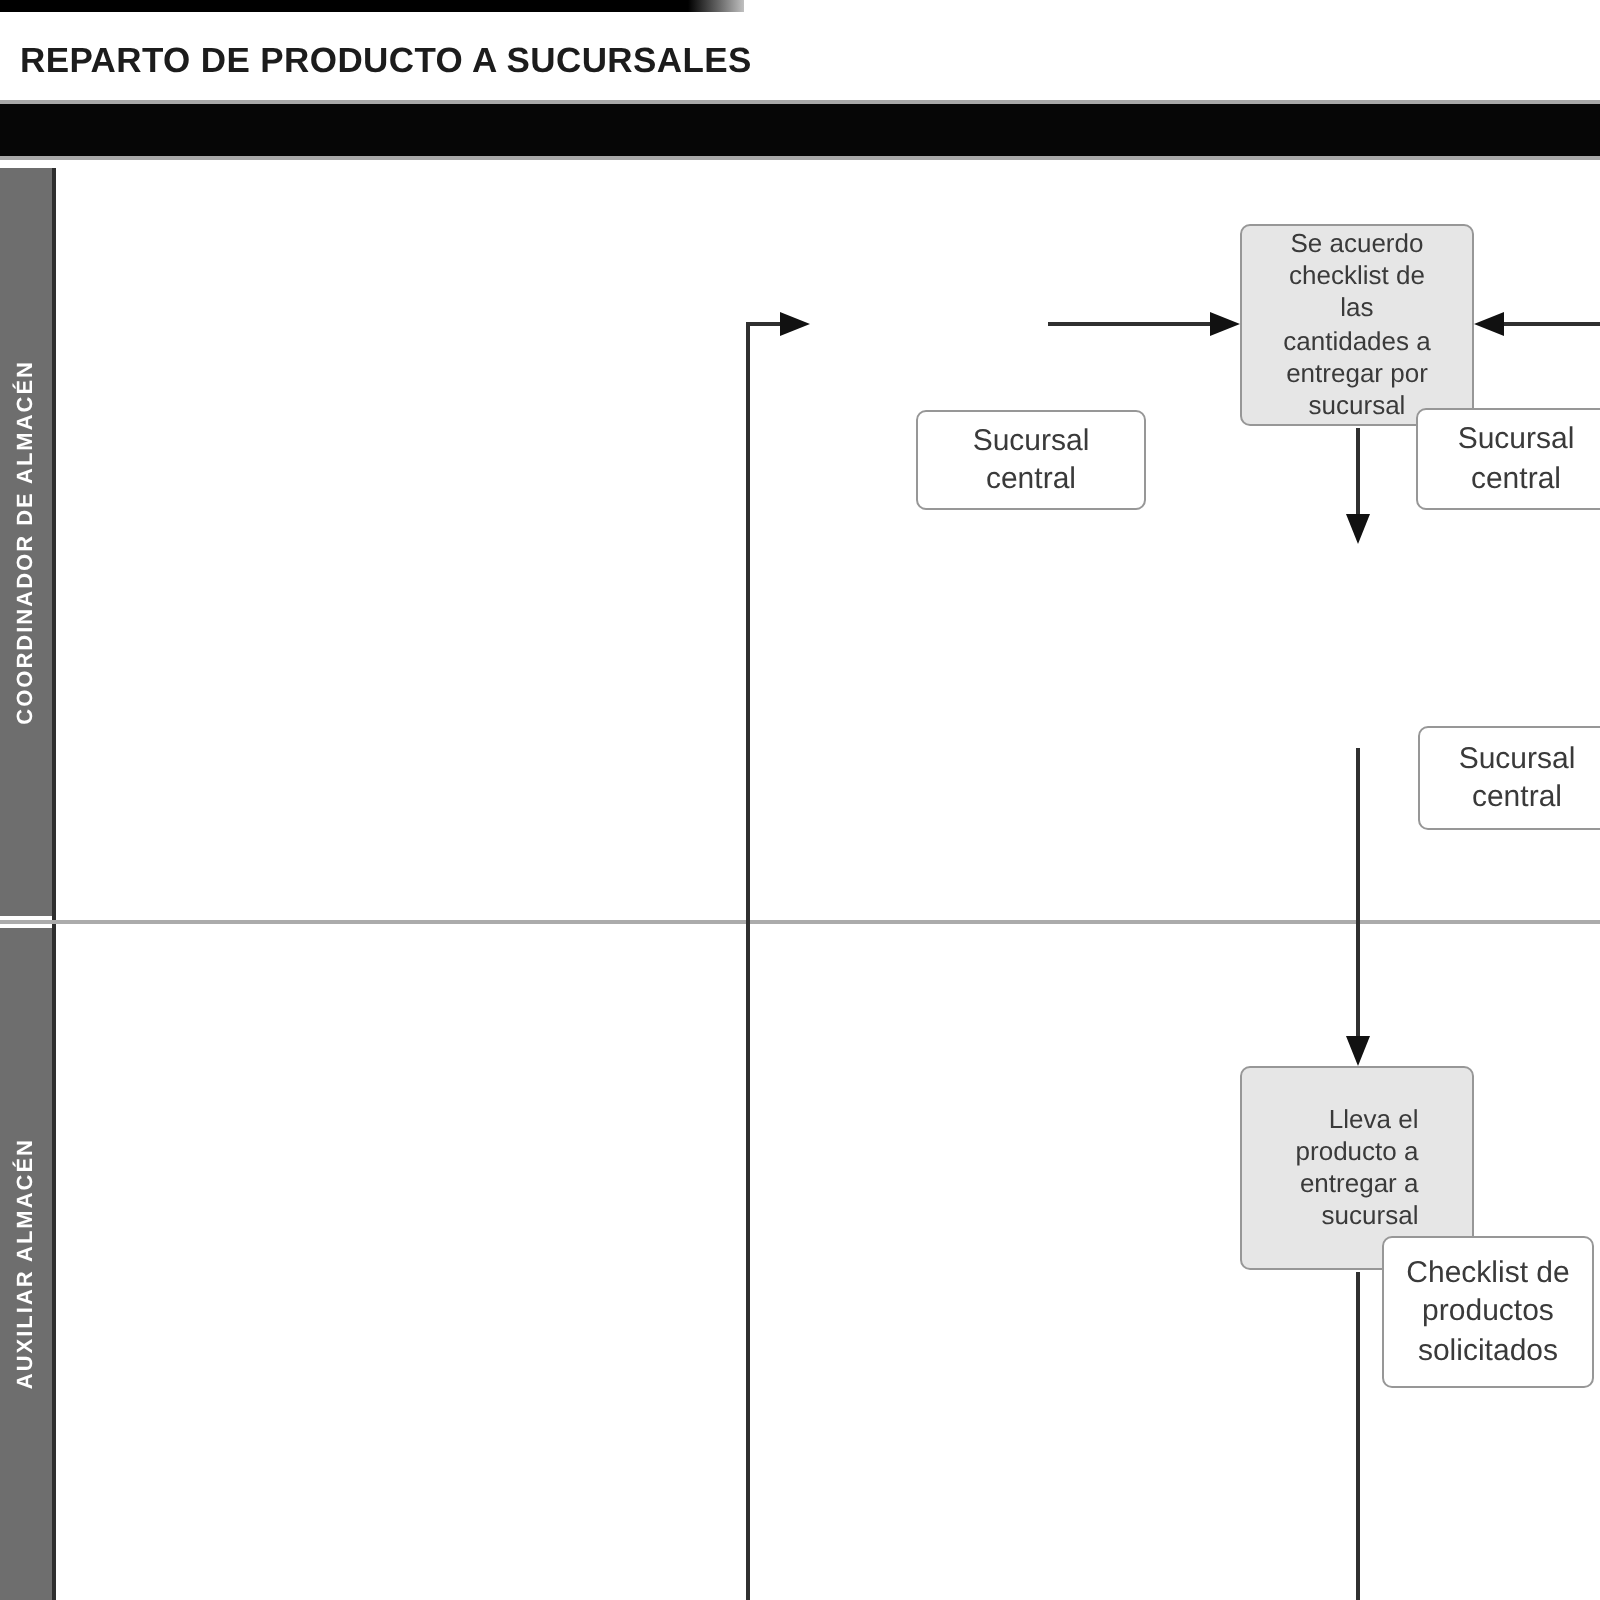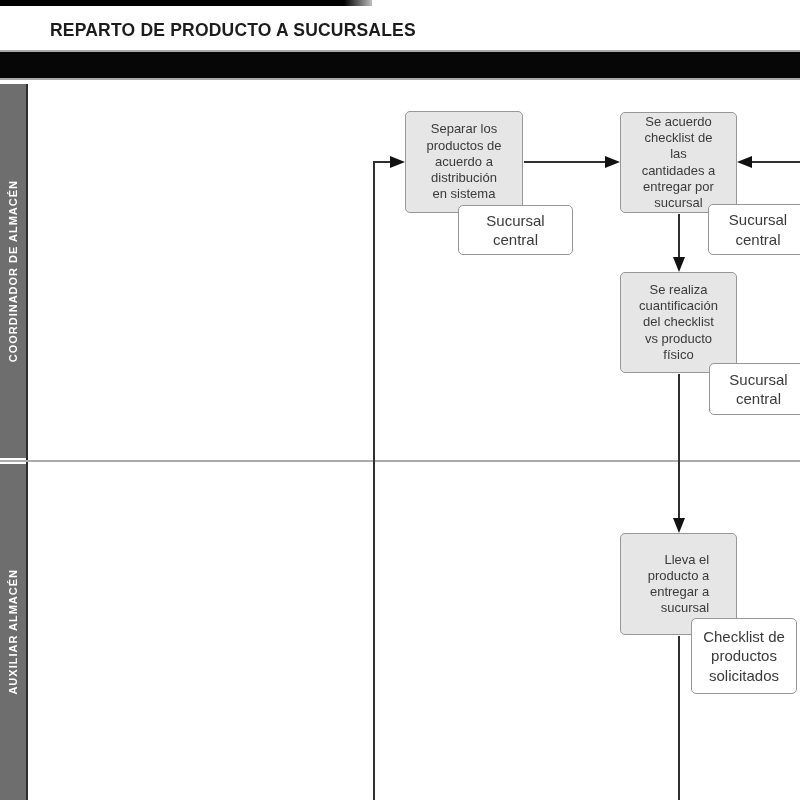--- a/index.html
+++ b/index.html
@@ -9,21 +9,20 @@
   }
   
   .top-stripe{
     position:absolute;left:0;top:0;width:372px;height:6px;
     background:linear-gradient(to right,#000 0,#000 344px,#6b6b6b 360px,#c0c0c0 372px);
   }
   .doc-title{
     position:absolute;left:10px;top:20px;width:600px;
     font-size:17.5px;font-weight:700;color:#1c1c1c;letter-spacing:.2px;
     white-space:nowrap;
-    margin-left:40px;
   }
   .black-band{
     position:absolute;left:0;top:50px;width:800px;height:26px;
     background:#060606;border-top:2px solid #a8a8a8;border-bottom:2px solid #a8a8a8;
   }
   
   .lane-bar{
     position:absolute;left:0;width:26px;background:#6e6e6e;
     display:flex;align-items:center;justify-content:center;
   }
@@ -97,36 +96,26 @@
   <div class="arrowhead ah-left" style="left:737px;top:156px;"></div>
 
   <div class="conn" style="left:678px;top:214px;width:2px;height:44px;"></div>
   <div class="arrowhead ah-down" style="left:673px;top:257px;"></div>
 
   <div class="conn" style="left:678px;top:374px;width:2px;height:145px;"></div>
   <div class="arrowhead ah-down" style="left:673px;top:518px;"></div>
 
   <div class="conn" style="left:678px;top:636px;width:2px;height:164px;"></div>
 
-  <div class="node node-1">Separar los
-productos de
-acuerdo a
-distribución
-en sistema</div>
   <div class="node node-2">Se acuerdo
 checklist de
 las
 cantidades a
 entregar por
 sucursal</div>
-  <div class="node node-3">Se realiza
-cuantificación
-del checklist
-vs producto
-físico</div>
   <div class="node node-4">Lleva el
 producto a
 entregar a
 sucursal</div>
 
   <div class="note note-1">Sucursal
 central</div>
   <div class="note note-2">Sucursal
 central</div>
   <div class="note note-3">Sucursal

